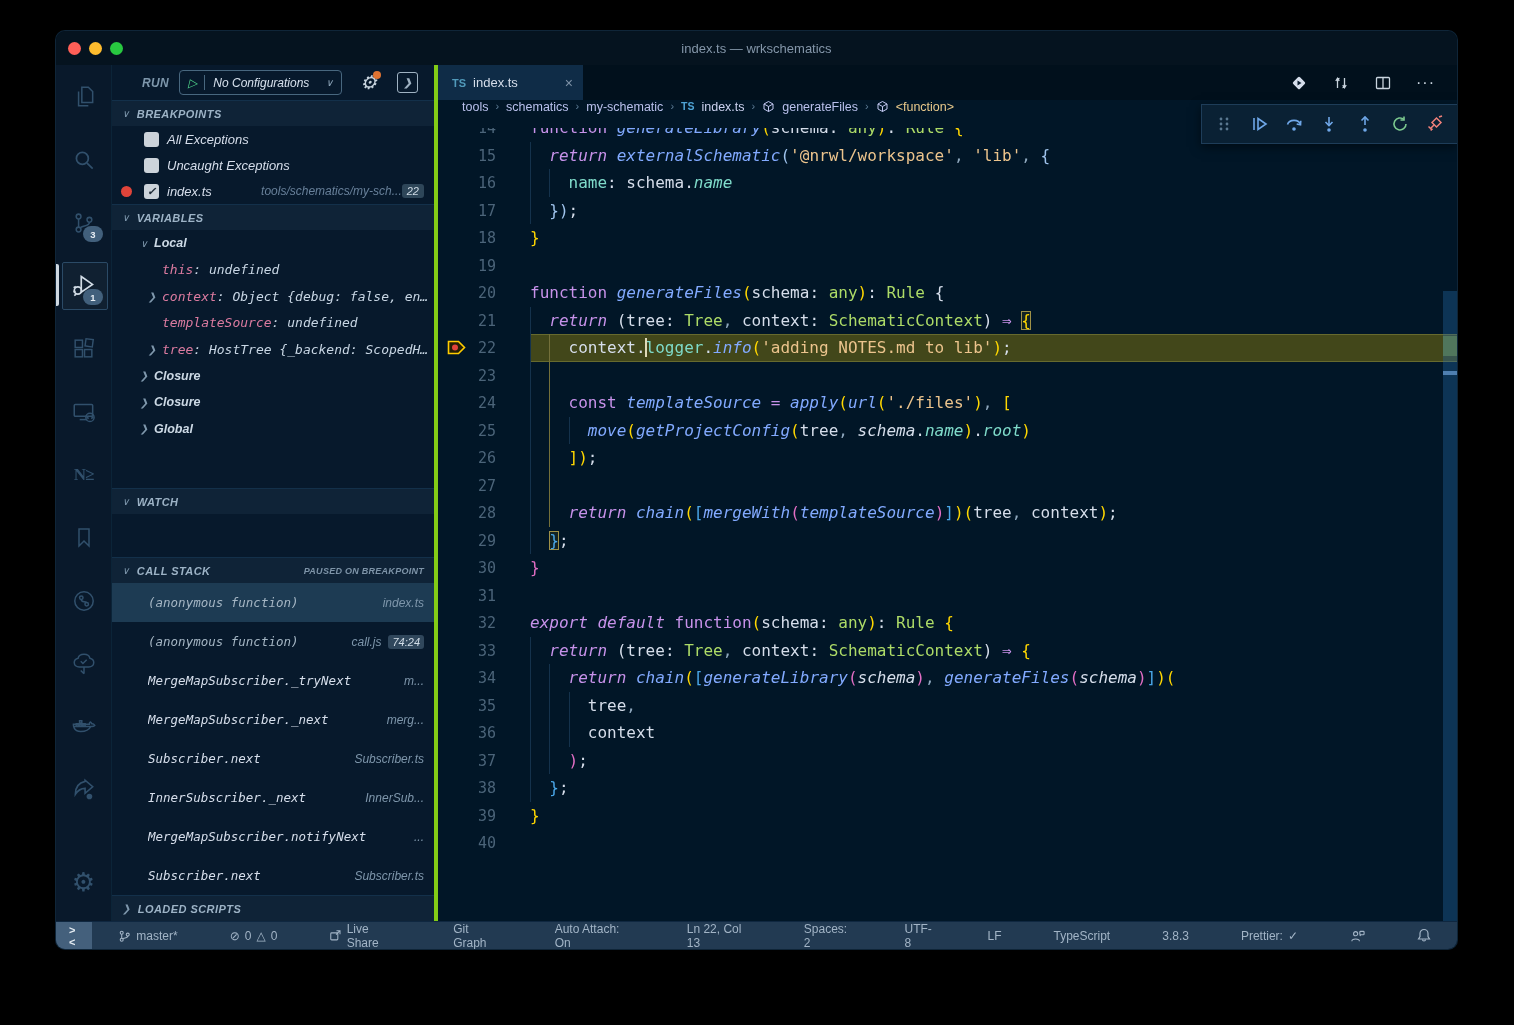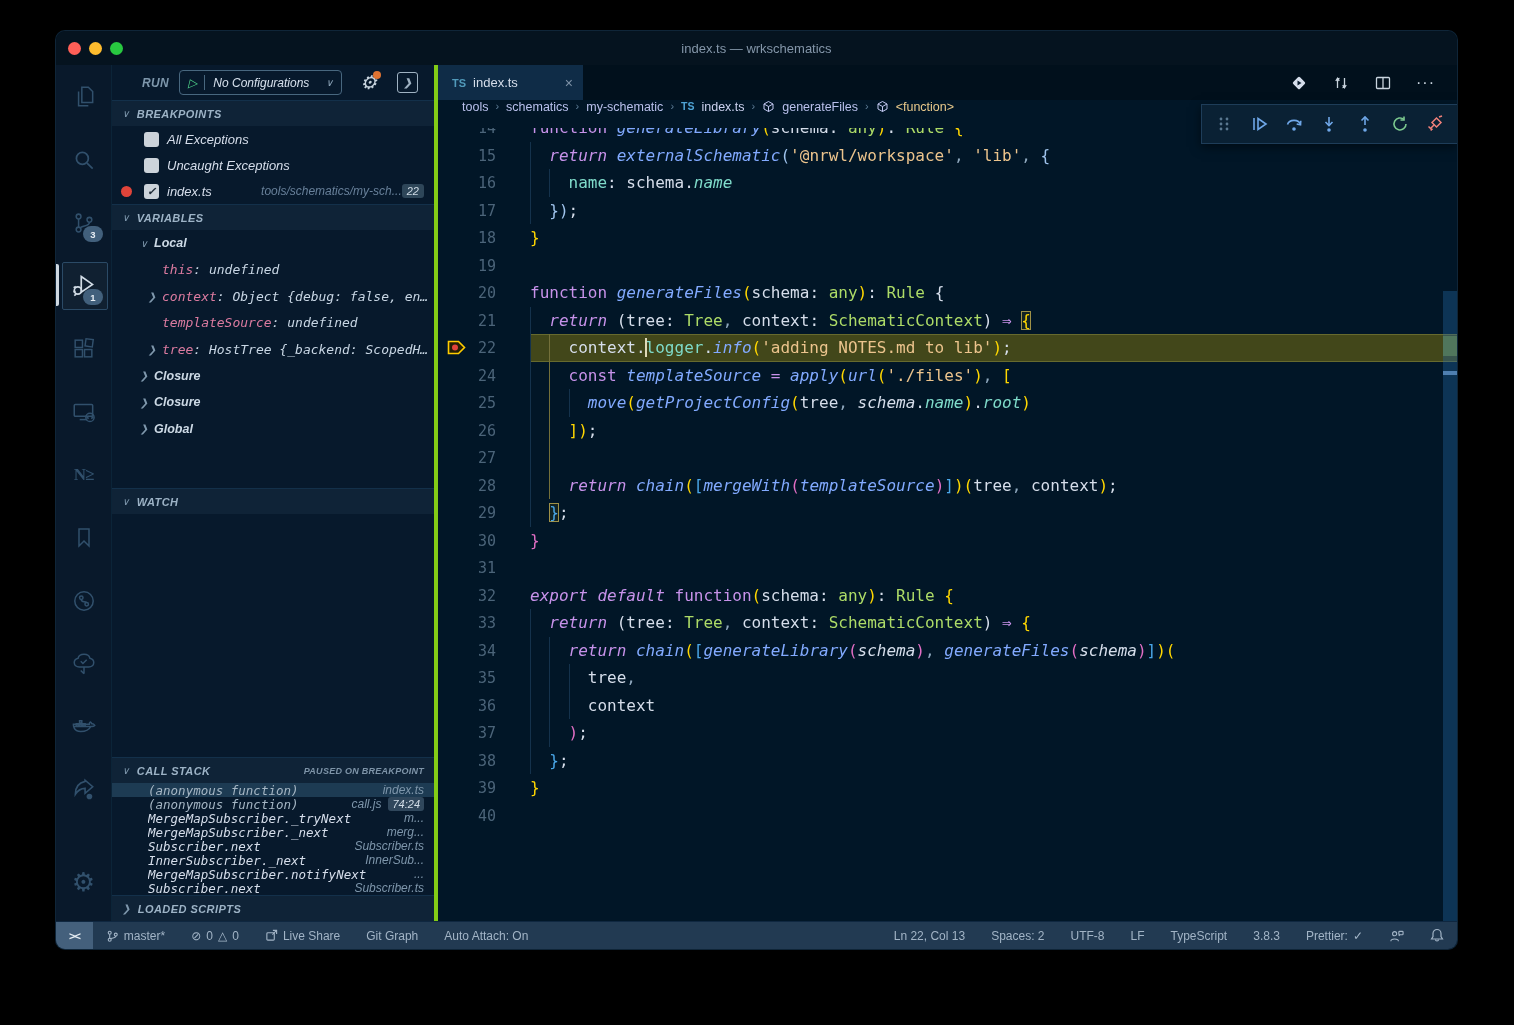--- a/index.html
+++ b/index.html
@@ -52,21 +52,21 @@
   .bp-path{color:#68809a;font-size:12px;margin-left:9px;flex:1;white-space:nowrap;overflow:hidden;text-align:right;}
   .badge{background:#2e4659;color:#cfdbe6;font-size:11px;border-radius:3px;padding:1px 5px;margin-right:10px;font-family:"Liberation Sans",sans-serif;}
   .vars-area{display:flex;flex-direction:column;}
   .var-row{height:26.5px;flex:0 0 26.5px;display:flex;align-items:center;box-sizing:border-box;white-space:nowrap;overflow:hidden;}
   .var-chev{color:#7e97ac;font-size:10px;width:14px;text-align:center;margin-right:3px;flex:0 0 14px;}
   .scope-label{color:#ccd9e5;font-size:12.5px;font-weight:bold;}
   .var-name{color:#dc7ba0;font-family:"DejaVu Sans Mono",monospace;font-size:13px;}
   .var-val{color:#c8d6e4;font-family:"DejaVu Sans Mono",monospace;font-size:13px;}
   .watch-body{flex:1 1 auto;min-height:0;}
   .spacer46{flex:0 0 46px;}
-  .cs-row{height:14px;flex:0 0 26px;display:flex;align-items:center;padding:0 10px 0 36px;box-sizing:border-box;white-space:nowrap;}
+  .cs-row{height:39px;flex:0 0 26px;display:flex;align-items:center;padding:0 10px 0 36px;box-sizing:border-box;white-space:nowrap;}
   .cs-row.selected{background:#1d3b53;}
   .cs-fn{font-family:"DejaVu Sans Mono",monospace;font-size:12.5px;color:#d6deeb;flex:1;overflow:hidden;}
   .cs-fn.anon{color:#a5b6c4;}
   .cs-file{color:#7e96ab;font-size:12px;margin-left:8px;}
   .cs-badge{background:#30475c;color:#d2dde7;font-size:11px;border-radius:3px;padding:1px 4px;margin-left:7px;}
   
   .editor{flex:1;display:flex;flex-direction:column;min-width:0;position:relative;background:#011627;}
   .tabbar{height:35px;flex:0 0 35px;background:#01101c;display:flex;align-items:stretch;}
   .tab{width:145px;background:#0f2c47;display:flex;align-items:center;padding:0 10px 0 14px;box-sizing:border-box;}
   .tab-ts{color:#519aba;font-weight:bold;font-size:11px;margin-right:7px;}
@@ -114,21 +114,21 @@
   
   .dbg-toolbar{position:absolute;top:39px;right:0;width:256px;height:40px;background:#0a2134;border:1px solid #1e3d59;
                border-right:none;box-sizing:border-box;display:flex;align-items:center;justify-content:space-around;
                box-shadow:0 3px 10px rgba(0,0,0,.5);z-index:5;padding:0 4px;}
   .dbg-btn{display:flex;align-items:center;justify-content:center;width:30px;height:30px;}
   
   .statusbar{height:27px;flex:0 0 27px;background:#223a52;border-top:1px solid #0f2740;display:flex;align-items:center;
              color:#a2b4c6;font-size:12px;}
   .sb-left,.sb-right{display:flex;align-items:center;height:100%;}
   .sb-right{margin-left:auto;}
-  .sb-item{display:flex;align-items:center;gap:5px;padding:0 13px;height:100%;}
+  .sb-item{display:flex;align-items:center;gap:5px;padding:0 26px;height:100%;}
   .sb-remote{background:#44607c;color:#e6edf3;font-weight:bold;font-size:11px;padding:0 13px;letter-spacing:-1px;}
   .sb-icon{display:flex;align-items:center;}
   .glyph{font-size:12px;}
 </style>
 </head>
 <body>
 
 <div class="stage">
   <div class="window">
 
@@ -450,20 +450,24 @@
                 <div class="content"><span class="guide" style="left: 0ch;"></span><span class="tk v">  </span><span class="tk ki">return </span><span class="tk bw">(</span><span class="tk v">tree</span><span class="tk v">: </span><span class="tk t">Tree</span><span class="tk pu">, </span><span class="tk v">context</span><span class="tk v">: </span><span class="tk t">SchematicContext</span><span class="tk bw">)</span><span class="tk op"> ⇒ </span><span class="tk b1 bm">{</span></div>
               </div>
               <div class="crow cur-line">
                 <div class="gutter"><svg class="bp-arrow" width="19" height="17" viewBox="0 0 19 17">
                     <path d="M1.5 2.5h10l6 6-6 6h-10z" fill="#241f04" stroke="#ffcc00" stroke-width="1.6"></path>
                     <circle cx="8" cy="8.5" r="3" fill="#e0443a"></circle>
                   </svg><span class="ln">22</span></div>
                 <div class="content"><span class="guide" style="left: 0ch;"></span><span class="guide gold" style="left: 2ch;"></span><span class="tk v">    context.</span><span class="cursor"></span><span class="tk p">logger</span><span class="tk v">.</span><span class="tk f">info</span><span class="tk b1">(</span><span class="tk s">'adding NOTES.md to lib'</span><span class="tk b1">)</span><span class="tk v">;</span></div>
               </div>
               <div class="crow">
+                <div class="gutter"><span class="ln">23</span></div>
+                <div class="content"><span class="guide" style="left: 0ch;"></span><span class="guide gold" style="left: 2ch;"></span></div>
+              </div>
+              <div class="crow">
                 <div class="gutter"><span class="ln">24</span></div>
                 <div class="content"><span class="guide" style="left: 0ch;"></span><span class="guide gold" style="left: 2ch;"></span><span class="tk v">    </span><span class="tk k">const </span><span class="tk f">templateSource</span><span class="tk op"> = </span><span class="tk f">apply</span><span class="tk b1">(</span><span class="tk f">url</span><span class="tk b1">(</span><span class="tk s">'./files'</span><span class="tk b1">)</span><span class="tk pu">, </span><span class="tk b1">[</span></div>
               </div>
               <div class="crow">
                 <div class="gutter"><span class="ln">25</span></div>
                 <div class="content"><span class="guide" style="left: 0ch;"></span><span class="guide" style="left: 4ch;"></span><span class="guide gold" style="left: 2ch;"></span><span class="tk v">      </span><span class="tk f">move</span><span class="tk b1">(</span><span class="tk f">getProjectConfig</span><span class="tk b1">(</span><span class="tk v">tree</span><span class="tk pu">, </span><span class="tk vi">schema</span><span class="tk v">.</span><span class="tk pi">name</span><span class="tk b1">)</span><span class="tk v">.</span><span class="tk pi">root</span><span class="tk b1">)</span></div>
               </div>
               <div class="crow">
                 <div class="gutter"><span class="ln">26</span></div>
                 <div class="content"><span class="guide" style="left: 0ch;"></span><span class="guide gold" style="left: 2ch;"></span><span class="tk v">    </span><span class="tk b1">])</span><span class="tk v">;</span></div>

